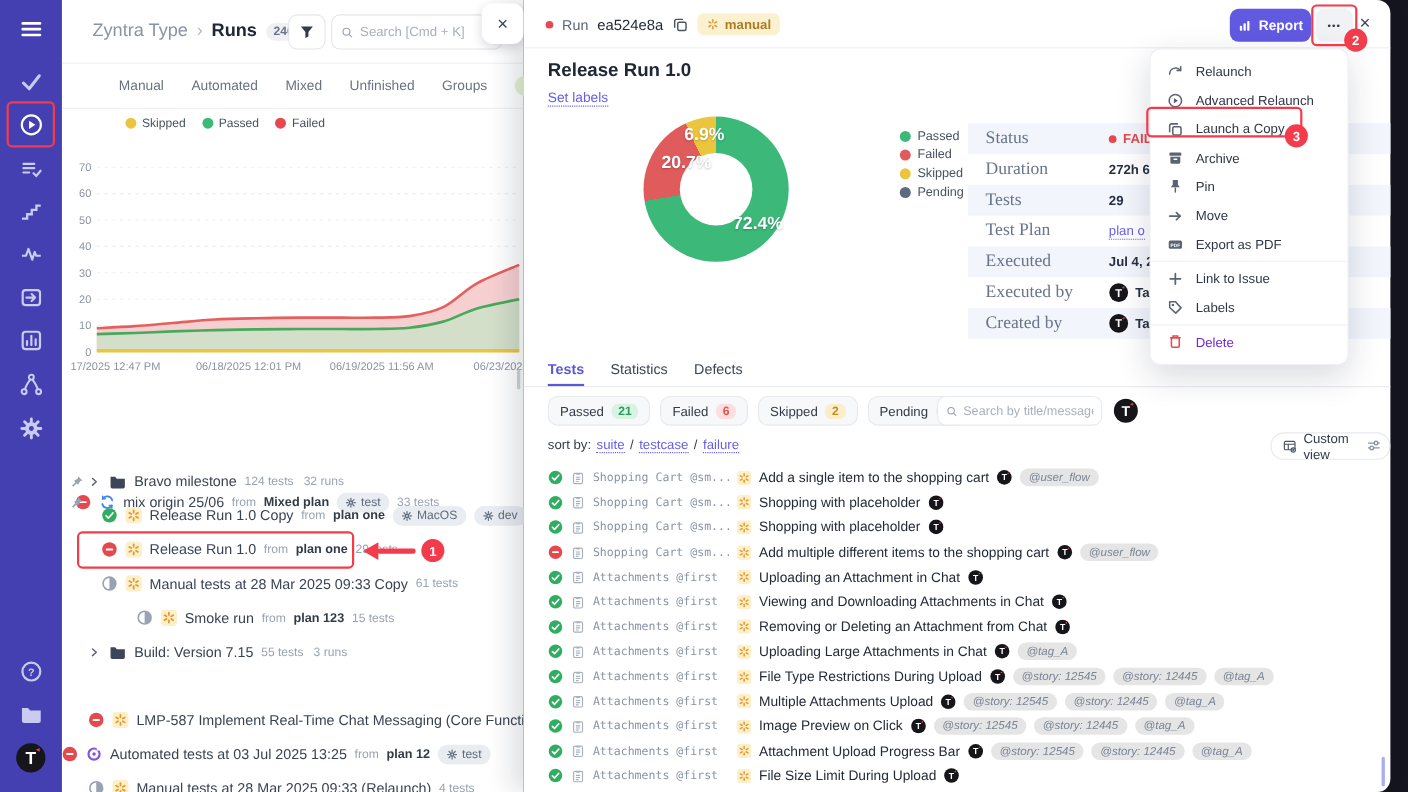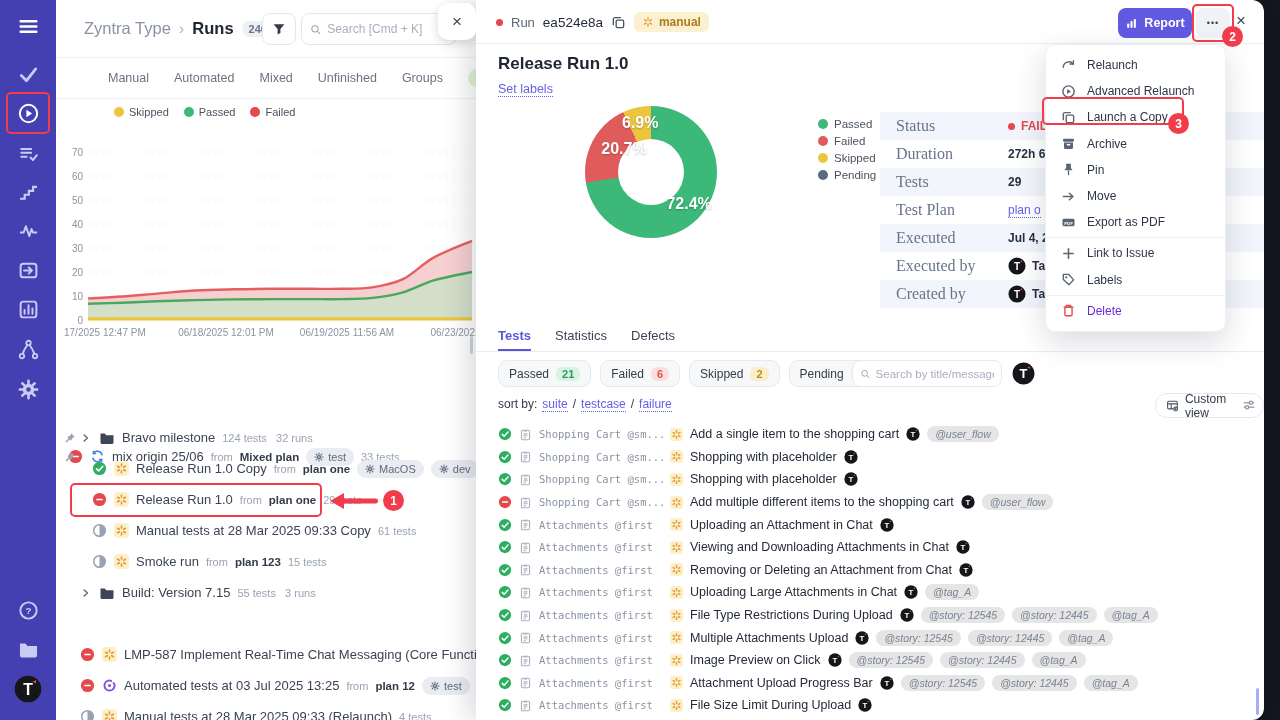--- a/index.html
+++ b/index.html
@@ -449,21 +449,21 @@
                 <path d="M10.3 9.3l1.9 1.1"></path>
                 <path d="M12.2 5.6l-1.9 1.1"></path>
                 <path d="M5.7 9.3l-1.9 1.1"></path>
               </g>
             </svg>
           </span>
     <span class="rr-title">Manual tests at 28 Mar 2025 09:33 Copy</span>
 
     <span class="rr-meta">61 tests</span>
   </div>
-        <div class="run-row" style="top: 546px; padding-left: 36px;">
+        <div class="run-row" style="top: 546px; padding-left: 36px; margin-left: 32px;">
 
     <span class="rr-status">
             <svg viewBox="0 0 16 16">
               <circle cx="8" cy="8" r="6.2" fill="none" stroke="#99a2b3" stroke-width="1.6"></circle>
               <path d="M8 1.8a6.2 6.2 0 0 1 0 12.4z" fill="#99a2b3"></path>
             </svg>
           </span>
 
     <span class="rr-kind">
             <svg viewBox="0 0 16 16">
@@ -519,21 +519,21 @@
                 <path d="M3.8 5.6l1.9 1.1"></path>
                 <path d="M10.3 9.3l1.9 1.1"></path>
                 <path d="M12.2 5.6l-1.9 1.1"></path>
                 <path d="M5.7 9.3l-1.9 1.1"></path>
               </g>
             </svg>
           </span>
     <span class="rr-title">LMP-587 Implement Real-Time Chat Messaging (Core Functionality)</span>
 
   </div>
-        <div class="run-row" style="top: 670px; padding-left: 24px;">
+        <div class="run-row" style="top: 670px; ">
 
     <span class="rr-status">
             <svg viewBox="0 0 16 16">
               <circle cx="8" cy="8" r="7" fill="#e5484d"></circle>
               <rect x="4.4" y="7.1" width="7.2" height="1.8" rx="0.9" fill="#fff"></rect>
             </svg>
           </span>
 
     <span class="rr-kind">
             <svg viewBox="0 0 16 16">

